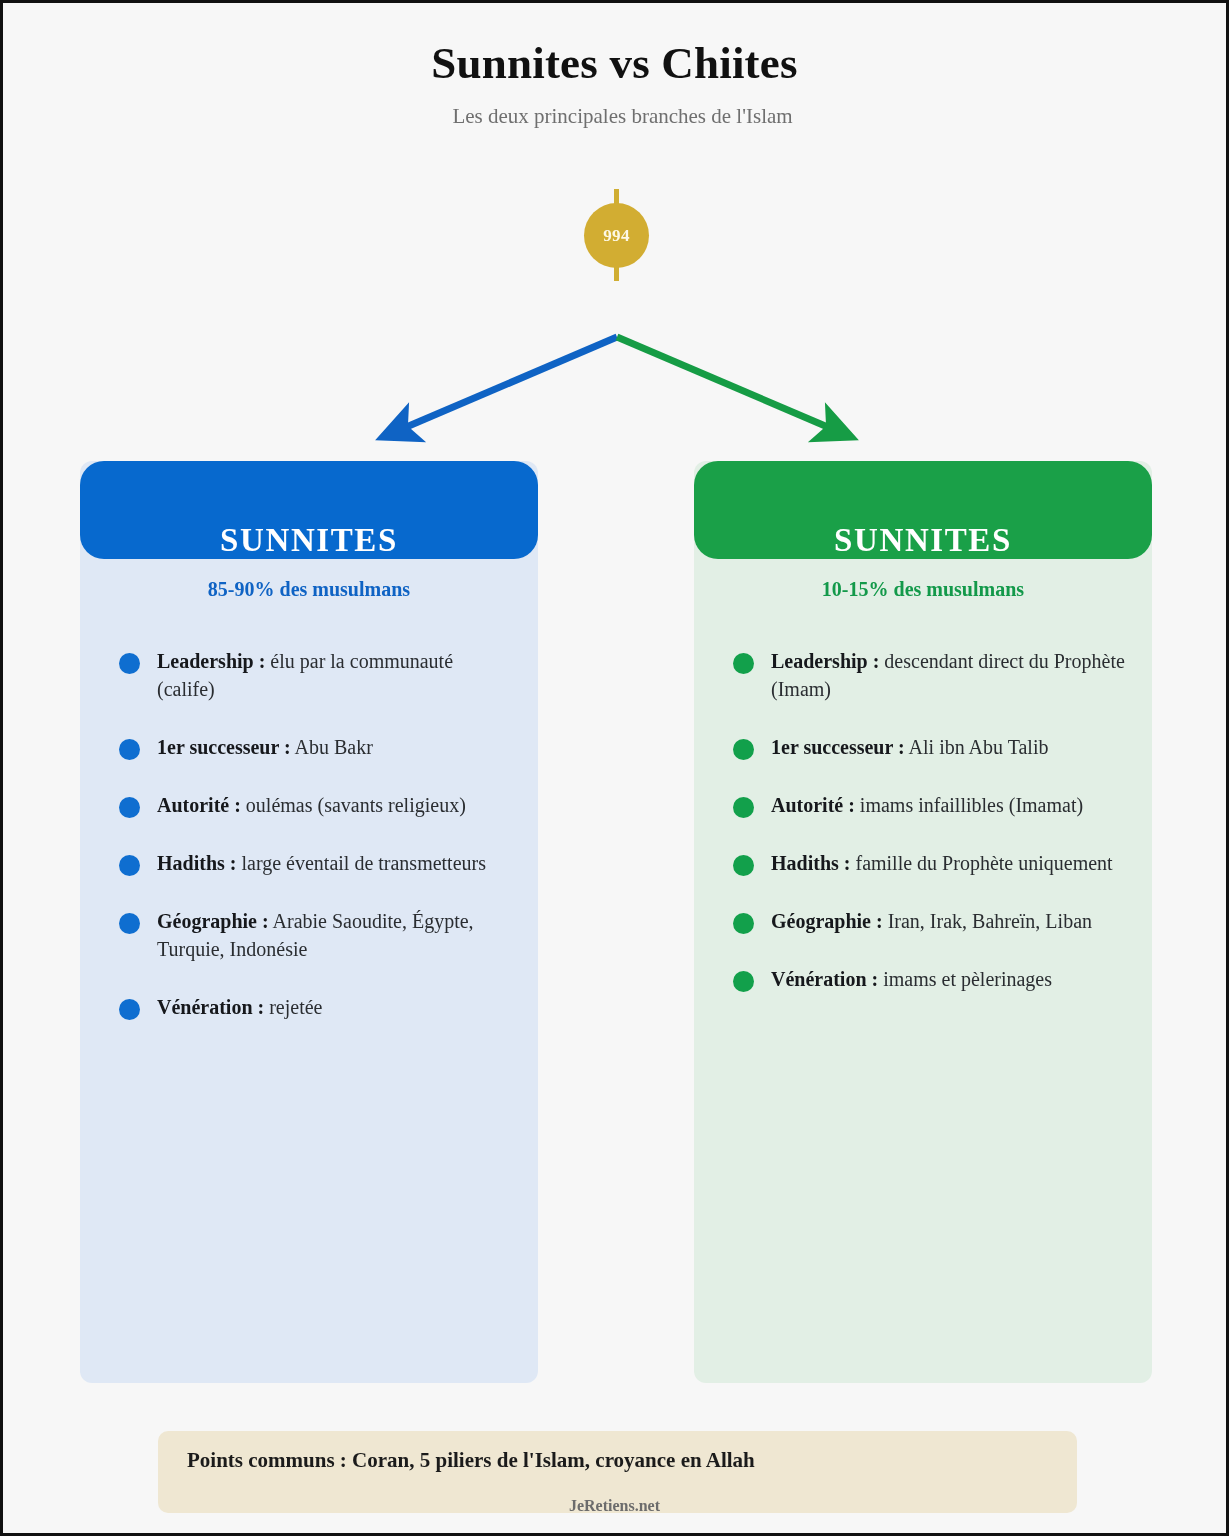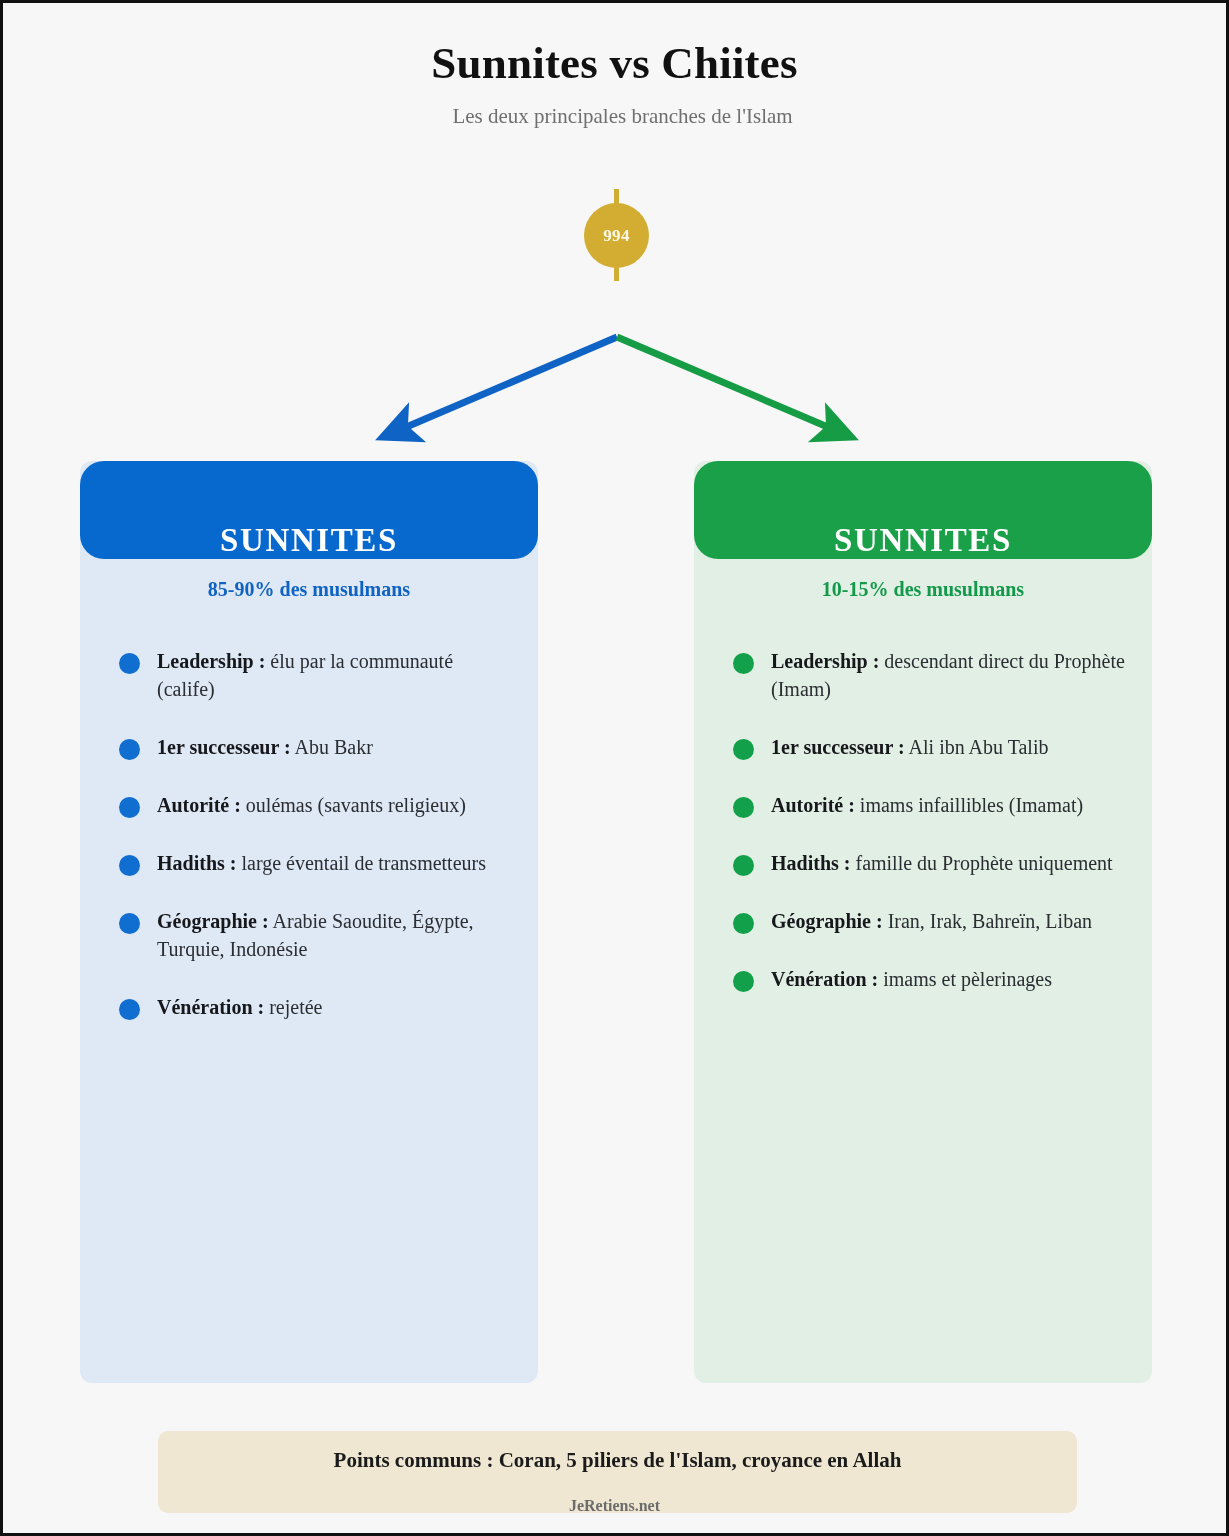--- a/index.html
+++ b/index.html
@@ -168,24 +168,24 @@
     width: 919px;
     height: 82px;
     background: #efe7d2;
     border-radius: 10px;
   }
   .common-text {
     position: absolute;
     left: 155px;
     top: 1445px;
     width: 919px;
-    text-align: center;
     font-size: 21px;
     font-weight: bold;
     color: #1b1b1b;
+    padding-left: 29px;
   }
   .brand {
     position: absolute;
     left: 0; right: 0;
     top: 1494px;
     text-align: center;
     font-size: 16px;
     font-weight: bold;
     color: #6c6c6c;
   }

